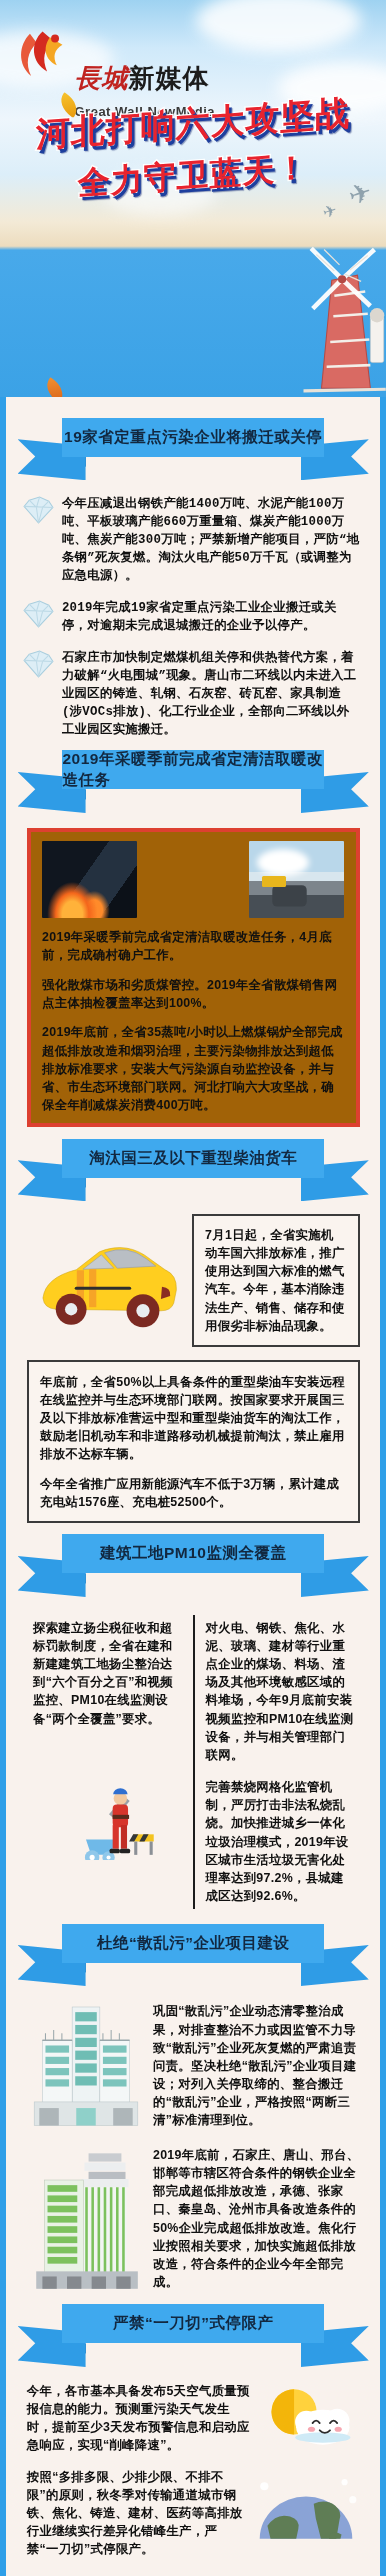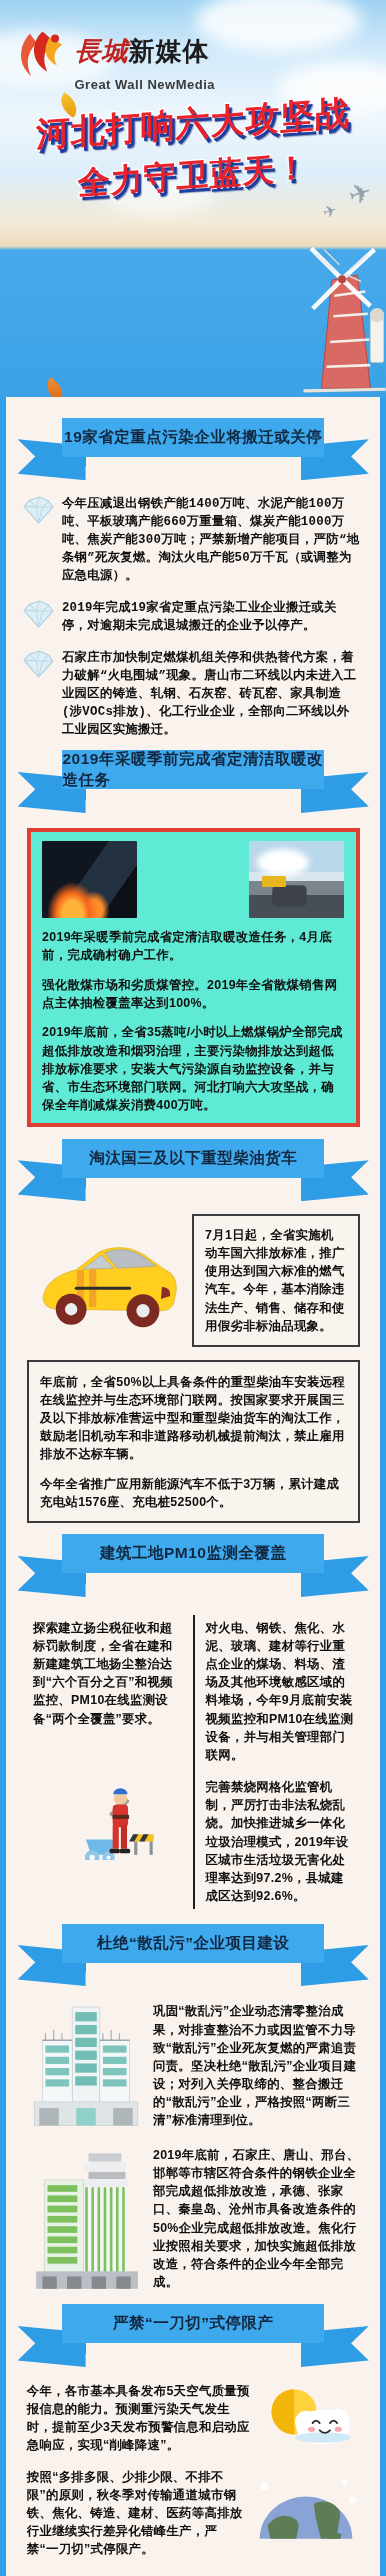--- a/index.html
+++ b/index.html
@@ -13,21 +13,21 @@
                #f3ead6 56%,#ecdcbe 62%,#48a9ea 63%,#3ba2e6 100%);}
   .cloud{position:absolute;background:#ffffff;border-radius:50%;filter:blur(7.2px);opacity:.85;}
   .c1{width:165px;height:62px;left:196px;top:-10.3px;}
   .c2{width:134px;height:52px;left:278px;top:62px;}
   .c3{width:155px;height:57px;left:-41px;top:31px;opacity:.7;}
   .c4{width:113px;height:46px;left:103px;top:170px;opacity:.55;}
 
   .logo{position:absolute;left:14.4px;top:27px;display:flex;align-items:flex-start;}
   .logo svg{width:57px;height:57px;}
   .logo-text{margin-left:3.1px;margin-top:11.3px;}
-  .brand-cn{font-size:26px;font-weight:bold;color:#1c1c1c;letter-spacing:1px;line-height:1;}
+  .brand-cn{font-size:26px;font-weight:bold;color:#1c1c1c;letter-spacing:1px;line-height:1;margin-top:27px;}
   .brand-cn .script{color:#c02320;font-style:italic;font-weight:900;}
   .brand-en{font-size:13px;font-weight:bold;color:#3a3a3a;letter-spacing:0.5px;margin-top:13px;}
 
   .leaf{position:absolute;width:21.6px;height:15.5px;border-radius:4% 90% 10% 90%;
         background:linear-gradient(135deg,#f7c32d,#e89b10);transform:rotate(35deg);}
   .leaf.l1{left:58px;top:97px;}
   .leaf.l2{left:44px;top:382px;background:linear-gradient(135deg,#f09030,#d9641a);}
 
   .main-title{position:absolute;left:0;right:0;top:101px;text-align:center;
     transform:rotate(-4deg) skewX(-4deg);}
@@ -64,21 +64,21 @@
   .rb-fold{position:absolute;width:13.4px;height:10.3px;background:#1779bd;z-index:0;}
   .rb-fold.l{left:57px;top:39px;clip-path:polygon(0 0,100% 0,100% 100%);}
   .rb-fold.r{right:57px;top:39px;clip-path:polygon(0 0,100% 0,0 100%);}
 
   .txt{font-size:12.4px;font-weight:bold;color:#101010;line-height:1.46;letter-spacing:0.3px;margin:0;}
 
   .bullet{display:flex;align-items:flex-start;margin:13.4px 19.6px 0 15.5px;font-family:Liberation Mono, monospace;}
   .bullet svg{width:33px;height:29px;flex:0 0 33px;margin-right:7.2px;margin-top:1px;}
   .bullet p{flex:1;}
 
-  .redbox{margin:13.4px 20.6px 0;border:4.1px solid #dd4030;background:#5eead4;
+  .redbox{margin:13.4px 20.6px 0;border:4.1px solid #dd4030;background:#a16207;
     padding:9.3px 11.3px;box-sizing:border-box;}
   .photos{display:flex;gap:8.2px;margin-bottom:10.3px;}
   .photo{flex:1;height:77px;border-radius:1px;}
   .photo.fire{background:
     radial-gradient(36px 46px at 32% 95%,#ffb23a 0 28%,#f4661b 46%,rgba(244,102,27,0) 70%),
     radial-gradient(20.6px 26px at 55% 90%,#ff8b2a 0 40%,rgba(255,139,42,0) 75%),
     linear-gradient(125deg,#10161f 0 45%,#243140 45% 75%,#0c1118 75%);}
   .photo.coal{background:
     radial-gradient(circle at 25% 30%,#70767c 0 14%,rgba(0,0,0,0) 15%),
     radial-gradient(circle at 65% 20%,#5a6066 0 16%,rgba(0,0,0,0) 17%),

